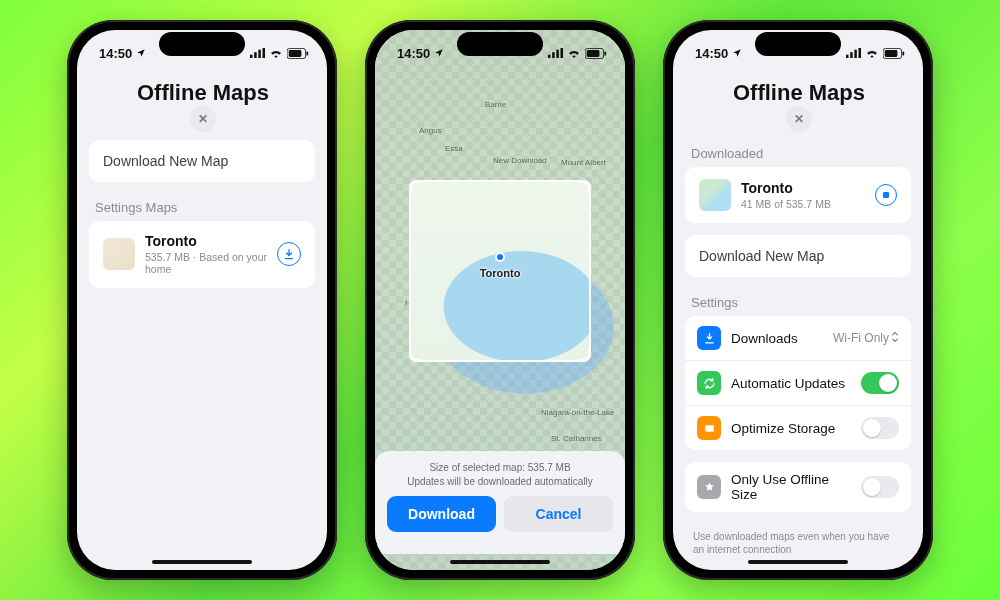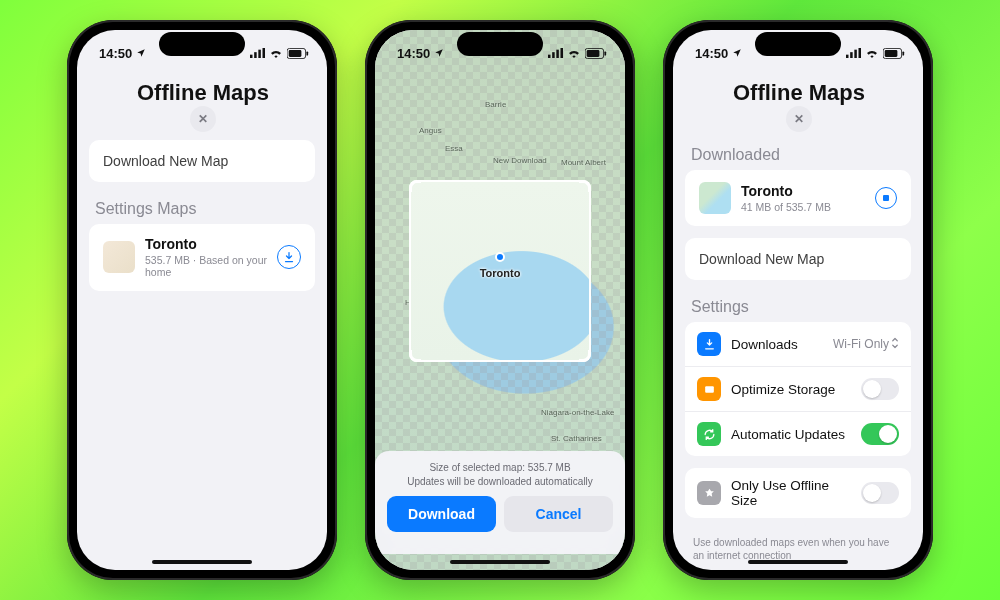--- a/index.html
+++ b/index.html
@@ -41,21 +41,21 @@
     width:26px; height:26px; border-radius:50%; background:#e9e9ee;
     display:flex; align-items:center; justify-content:center; cursor:pointer;
   }
   .close-x { color:#7a7a82; font-size:12px; font-weight:700; }
   .content { padding: 0 12px; flex:1; overflow:hidden; }
   .card {
     background:#fff; border-radius:10px; padding:12px 14px; margin-bottom:12px;
   }
   .link-blue { color:#404040; font-size:14px; font-weight:500; cursor:pointer; }
   .section-label {
-    font-size:16px; color:#8a8a93; font-weight:500; padding: 6px 4px 6px 6px;
+    font-size:13px; color:#8a8a93; font-weight:500; padding: 6px 4px 6px 6px;
   }
   .row { display:flex; align-items:center; gap:10px; }
   .thumb {
     width:32px; height:32px; border-radius:6px; background:linear-gradient(135deg,#f3e8d8,#eadfc9);
     flex-shrink:0;
   }
   .thumb.map { background:linear-gradient(135deg,#cce8d0 40%,#aedff2 60%); }
   .row-text { flex:1; min-width:0; }
   .row-title { font-size:14px; font-weight:600; color:#111; line-height:1.2; }
   .row-sub { font-size:10.5px; color:#8a8a93; line-height:1.2; margin-top:1px; }
@@ -345,36 +345,36 @@
               </div>
             <div class="slabel">Downloads</div>
             <div class="sval">
               <span>Wi-Fi Only</span>
               <svg width="8" height="12" viewBox="0 0 10 16">
                   <path d="M2 5l3-3 3 3M2 11l3 3 3-3" stroke="#8a8a93" stroke-width="1.6" fill="none" stroke-linecap="round" stroke-linejoin="round"></path>
                 </svg>
             </div>
           </div>
           <div class="srow">
+            <div class="sicon green">
+                <svg viewBox="0 0 24 24">
+                  <path fill="none" stroke="#fff" stroke-width="2.4" stroke-linecap="round" d="M4 12a8 8 0 0114-5m2 5a8 8 0 01-14 5M18 3v4h-4M6 21v-4h4"></path>
+                </svg>
+              </div>
+            <div class="slabel">Automatic Updates</div>
+            <div class="toggle on"></div>
+          </div>
+          <div class="srow">
             <div class="sicon orange">
                 <svg viewBox="0 0 24 24">
                   <rect x="4" y="6" width="16" height="12" rx="2" fill="#fff"></rect>
                 </svg>
               </div>
             <div class="slabel">Optimize Storage</div>
             <div class="toggle"></div>
-          </div>
-          <div class="srow">
-            <div class="sicon green">
-                <svg viewBox="0 0 24 24">
-                  <path fill="none" stroke="#fff" stroke-width="2.4" stroke-linecap="round" d="M4 12a8 8 0 0114-5m2 5a8 8 0 01-14 5M18 3v4h-4M6 21v-4h4"></path>
-                </svg>
-              </div>
-            <div class="slabel">Automatic Updates</div>
-            <div class="toggle on"></div>
           </div>
         </div>
         <div class="card" style="margin-top:12px">
           <div class="srow" style="border:none">
             <div class="sicon gray">
                 <svg viewBox="0 0 24 24">
                   <path fill="#fff" d="M12 3l3 5h5l-4 4 1 6-5-3-5 3 1-6-4-4h5z"></path>
                 </svg>
               </div>
             <div class="slabel">Only Use Offline Size</div>

